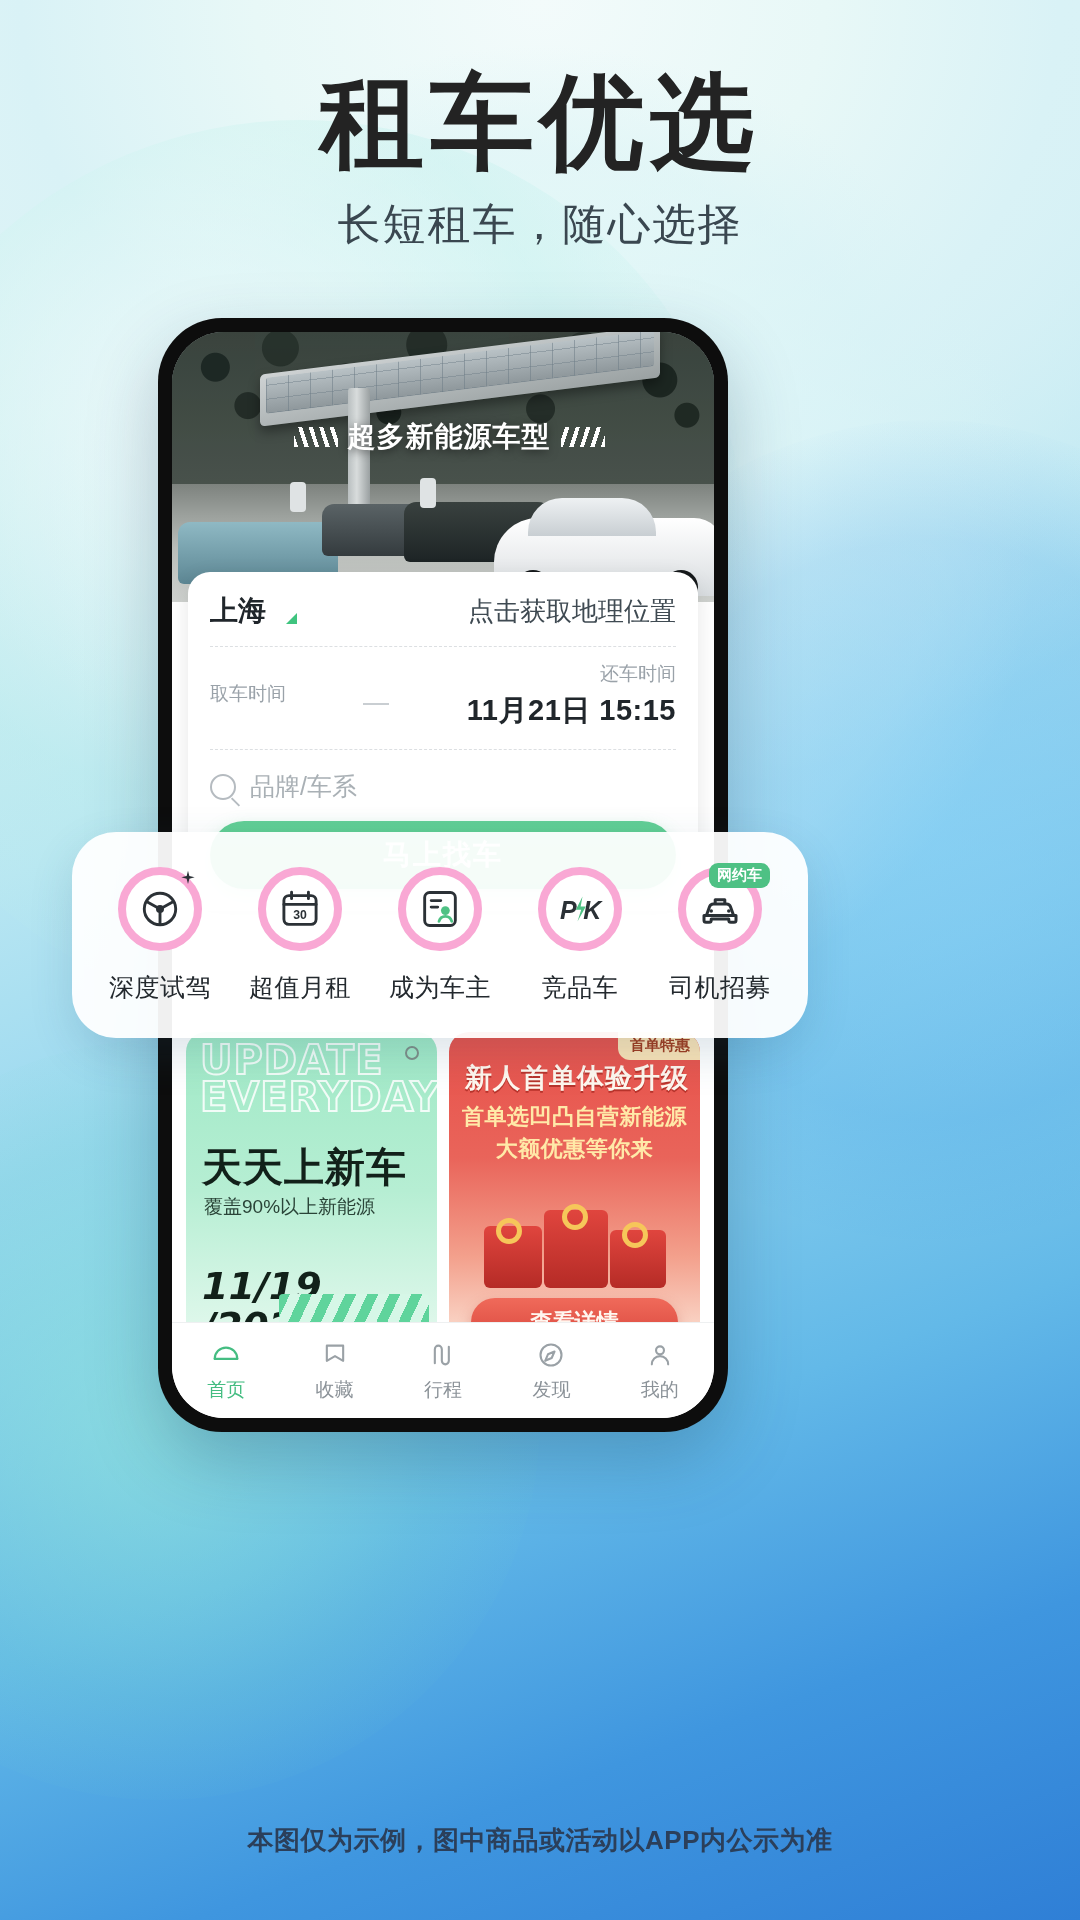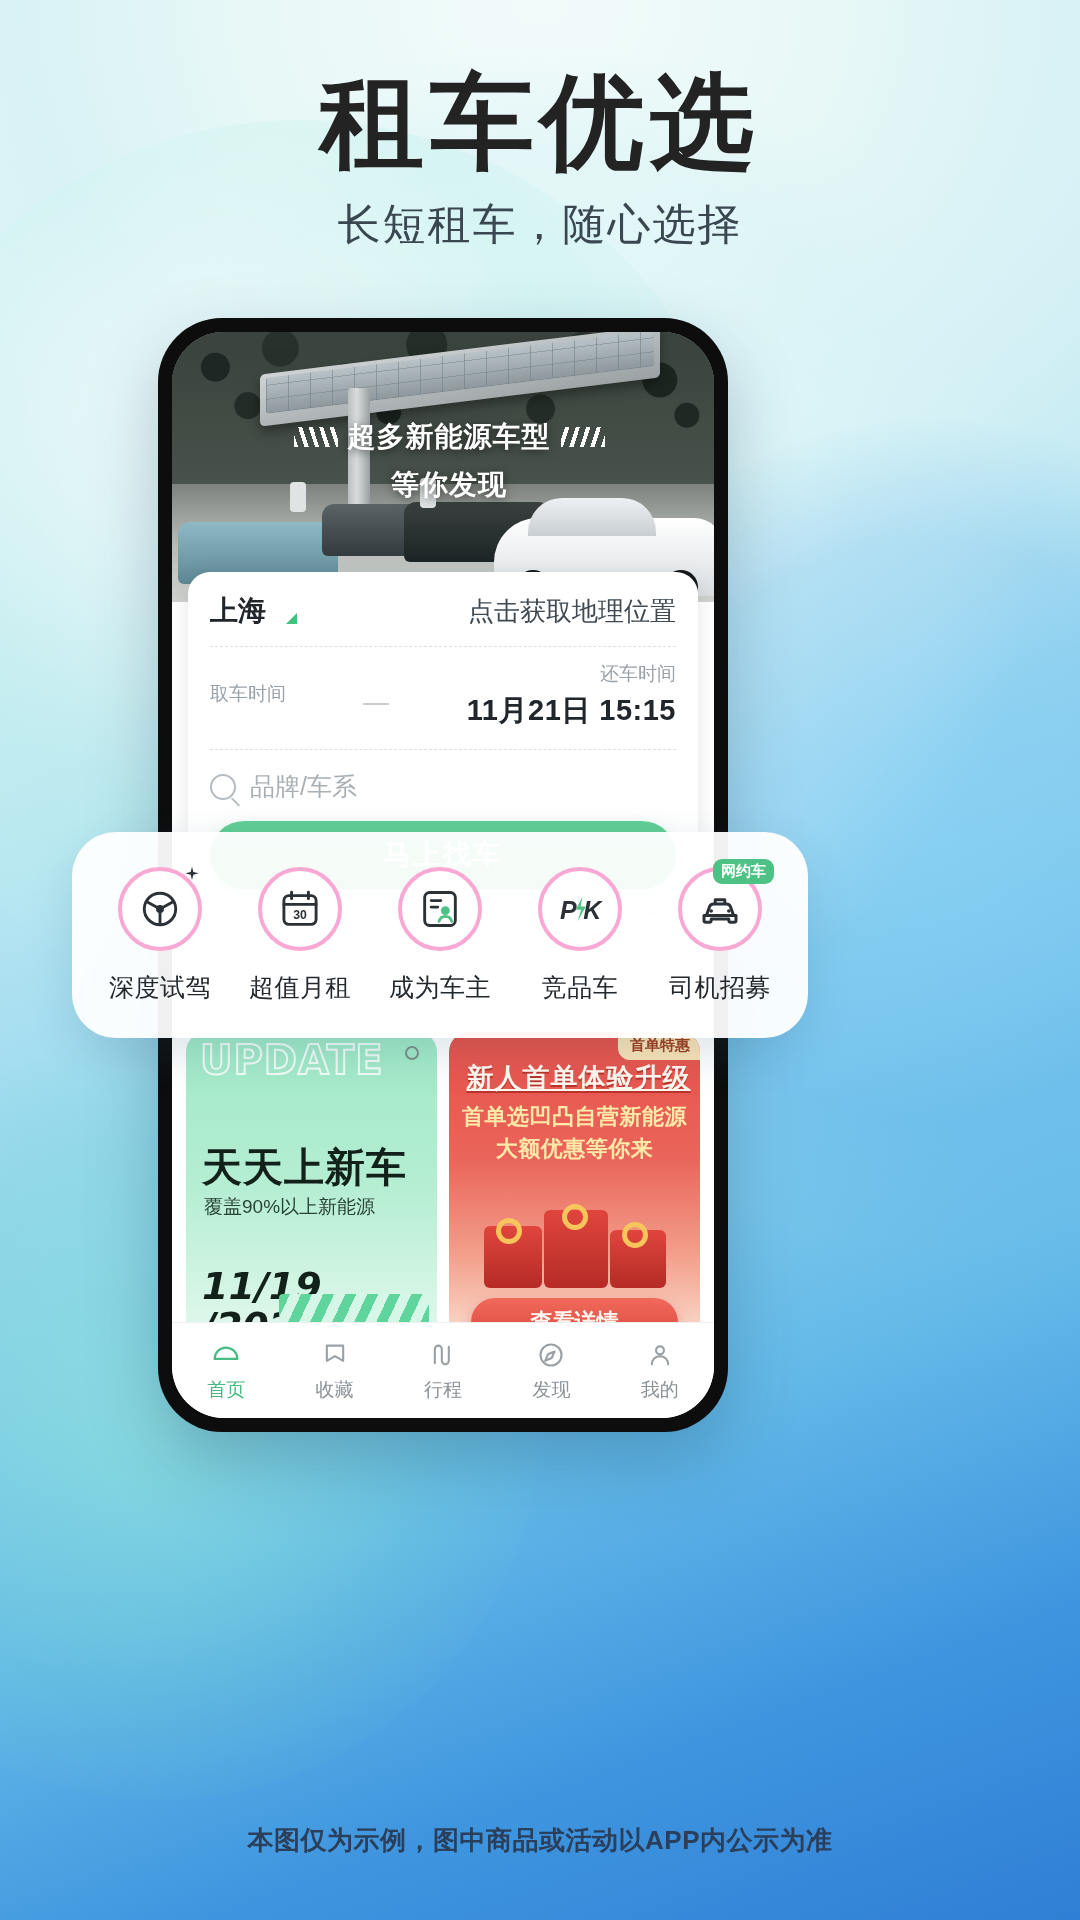--- a/index.html
+++ b/index.html
@@ -182,21 +182,21 @@
   .promoL .bigCn { position:absolute; left: 16px; top: 108px; font-size: 40px; font-weight: 900; color:#12211a; letter-spacing: 1px; }
   .promoL .sub { position:absolute; left: 18px; top: 162px; font-size: 19px; color:#2a4438; }
   .promoL .date1 { position:absolute; left: 16px; top: 232px; font-size: 38px; font-weight: 900; color:#12211a; font-style: italic; font-family:"DejaVu Sans", sans-serif; }
   .promoL .date2 { position:absolute; left: 16px; top: 272px; font-size: 38px; font-weight: 900; color:#12211a; font-style: italic; font-family:"DejaVu Sans", sans-serif; }
   .promoL .stripes { position:absolute; right: 8px; bottom: 14px; width: 150px; height: 54px;
     background: repeating-linear-gradient(115deg, #5fd49c 0 10px, #d6f7e7 10px 20px); border-radius: 4px; }
   .promoL .dot { position:absolute; right: 18px; top: 14px; width: 14px; height: 14px; border-radius:50%; border:2px solid #7f8f88; }
 
   .promoR { background: linear-gradient(180deg,#e8514a 0%, #e9645a 38%, #f3a08c 68%, #fdeee2 100%); }
   .promoR .badge { position:absolute; right: 0; top: 0; background:#fbe3b6; color:#a13b1d; font-size:15px; padding: 4px 10px 5px 12px; border-radius: 0 0 0 12px; font-weight:700; }
-  .promoR .l1 { position:absolute; left:8px; right:0; top: 28px; text-align:center; font-size: 27px; font-weight: 900; color:#fff8ef; letter-spacing:1px; text-shadow:0 2px 0 #b8342c;text-decoration:underline; }
+  .promoR .l1 { position:absolute; left:16px; right:0; top: 28px; text-align:left; font-size: 27px; font-weight: 900; color:#fff8ef; letter-spacing:1px; text-shadow:0 2px 0 #b8342c; }
   .promoR .l2 { position:absolute; left:0; right:0; top: 70px; text-align:center; font-size: 22px; font-weight: 800; color:#ffe9a8; letter-spacing:.5px; }
   .promoR .l3 { position:absolute; left:0; right:0; top: 102px; text-align:center; font-size: 22px; font-weight: 800; color:#ffe9a8; letter-spacing:.5px; }
   .promoR .gift { position:absolute; left:50%; transform:translateX(-50%); bottom: 74px; width: 190px; height: 108px; }
   .promoR .gift .box { position:absolute; bottom:0; background: linear-gradient(180deg,#e0453e,#b52b26); border-radius: 6px; }
   .promoR .gift .b1 { left: 4px; width: 58px; height: 62px; }
   .promoR .gift .b2 { left: 64px; width: 64px; height: 78px; }
   .promoR .gift .b3 { left: 130px; width: 56px; height: 58px; }
   .promoR .gift .ring { position:absolute; width: 26px; height: 26px; border-radius:50%; border: 5px solid #f6c65a; }
   .promoR .btn {
     position:absolute; left: 22px; right: 22px; bottom: 16px; height: 48px; border-radius: 24px;
@@ -220,21 +220,21 @@
     position: absolute; left: 72px; top: 832px; width: 736px; height: 206px;
     background: rgba(255,255,255,.94);
     border-radius: 44px;
     box-shadow: 0 16px 44px rgba(40,90,120,.16);
     display:flex; align-items:center; justify-content:space-around;
     padding: 0 18px; z-index: 20;
   }
   .feat { width: 136px; text-align:center; }
   .feat .circle {
     width: 84px; height: 84px; margin: 0 auto; border-radius: 50%;
-    border: 4px solid #f9a8d4; display:flex; align-items:center; justify-content:center;
+    border: 8px solid #f9a8d4; display:flex; align-items:center; justify-content:center;
     position: relative; background:#fff;
   }
   .feat .flabel { margin-top: 20px; font-size: 25px; color:#23292e; font-weight: 500; letter-spacing:.5px; }
   .chipTag {
     position:absolute; right: -16px; top: -12px; background:#4ec184; color:#fff;
     font-size: 15px; padding: 3px 8px; border-radius: 9px; font-weight:600; white-space:nowrap;
   }
 
   
   #footer {
@@ -276,21 +276,20 @@
       </div>
       <div class="charger" style="left:118px; top:150px"></div>
       <div class="charger" style="left:248px; top:146px"></div>
 
       <div class="heroText">
         <div class="heroLine1">
           <span class="slashes"></span>
           <span>超多新能源车型</span>
           <span class="slashes r"></span>
         </div>
-        <div class="heroLine2">等你发现</div>
       </div>
     </div>
 
     <div id="searchCard">
       <div class="cityRow">
         <div class="cityLeft">
           <span class="cityName">上海</span>
           <span class="locTri"></span>
         </div>
         <div class="locHint">点击获取地理位置</div>
@@ -311,20 +310,21 @@
         <span class="searchPh">品牌/车系</span>
       </div>
       <div class="cta">马上找车</div>
     </div>
 
     <div id="promoRow">
       <div class="promo promoL">
         <span class="dot"></span>
         <div class="ghost">
           <div>UPDATE</div>
+          <div>EVERYDAY</div>
         </div>
         <div class="bigCn">天天上新车</div>
         <div class="sub">覆盖90%以上新能源</div>
         <div class="date1">11/19</div>
         <div class="date2">/2024</div>
         <div class="stripes"></div>
       </div>
 
       <div class="promo promoR">
         <div class="badge">首单特惠</div>

